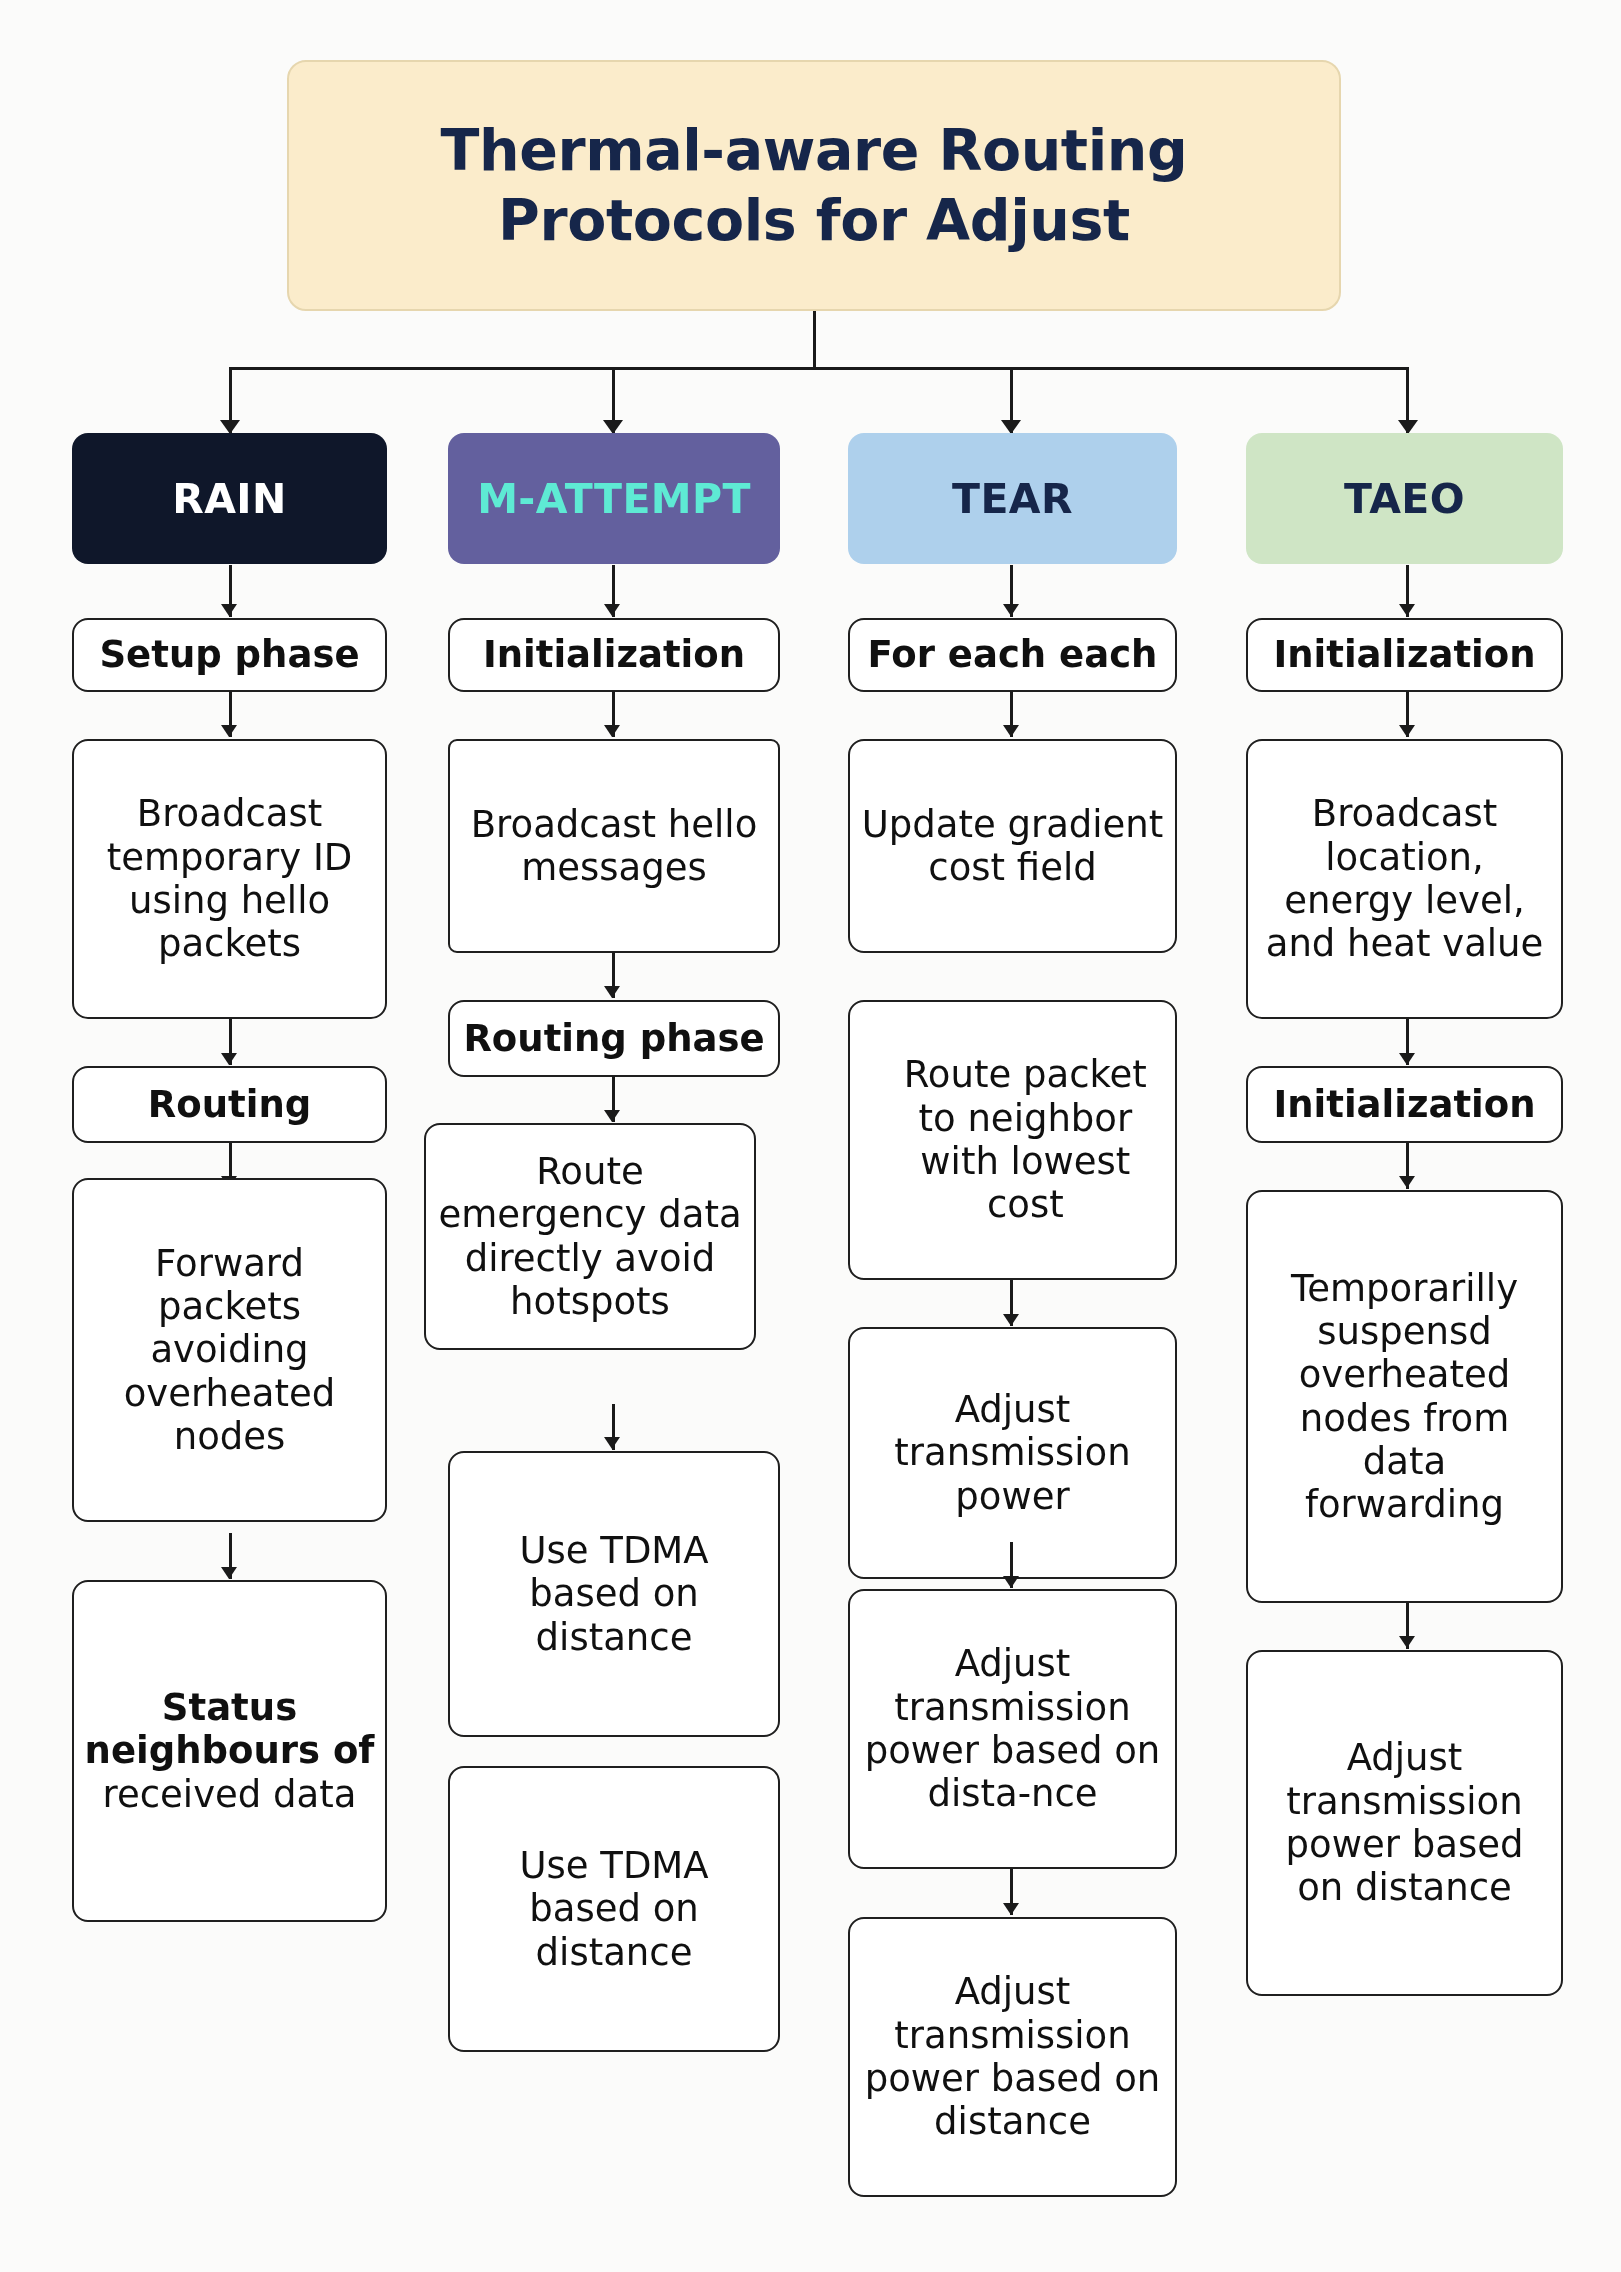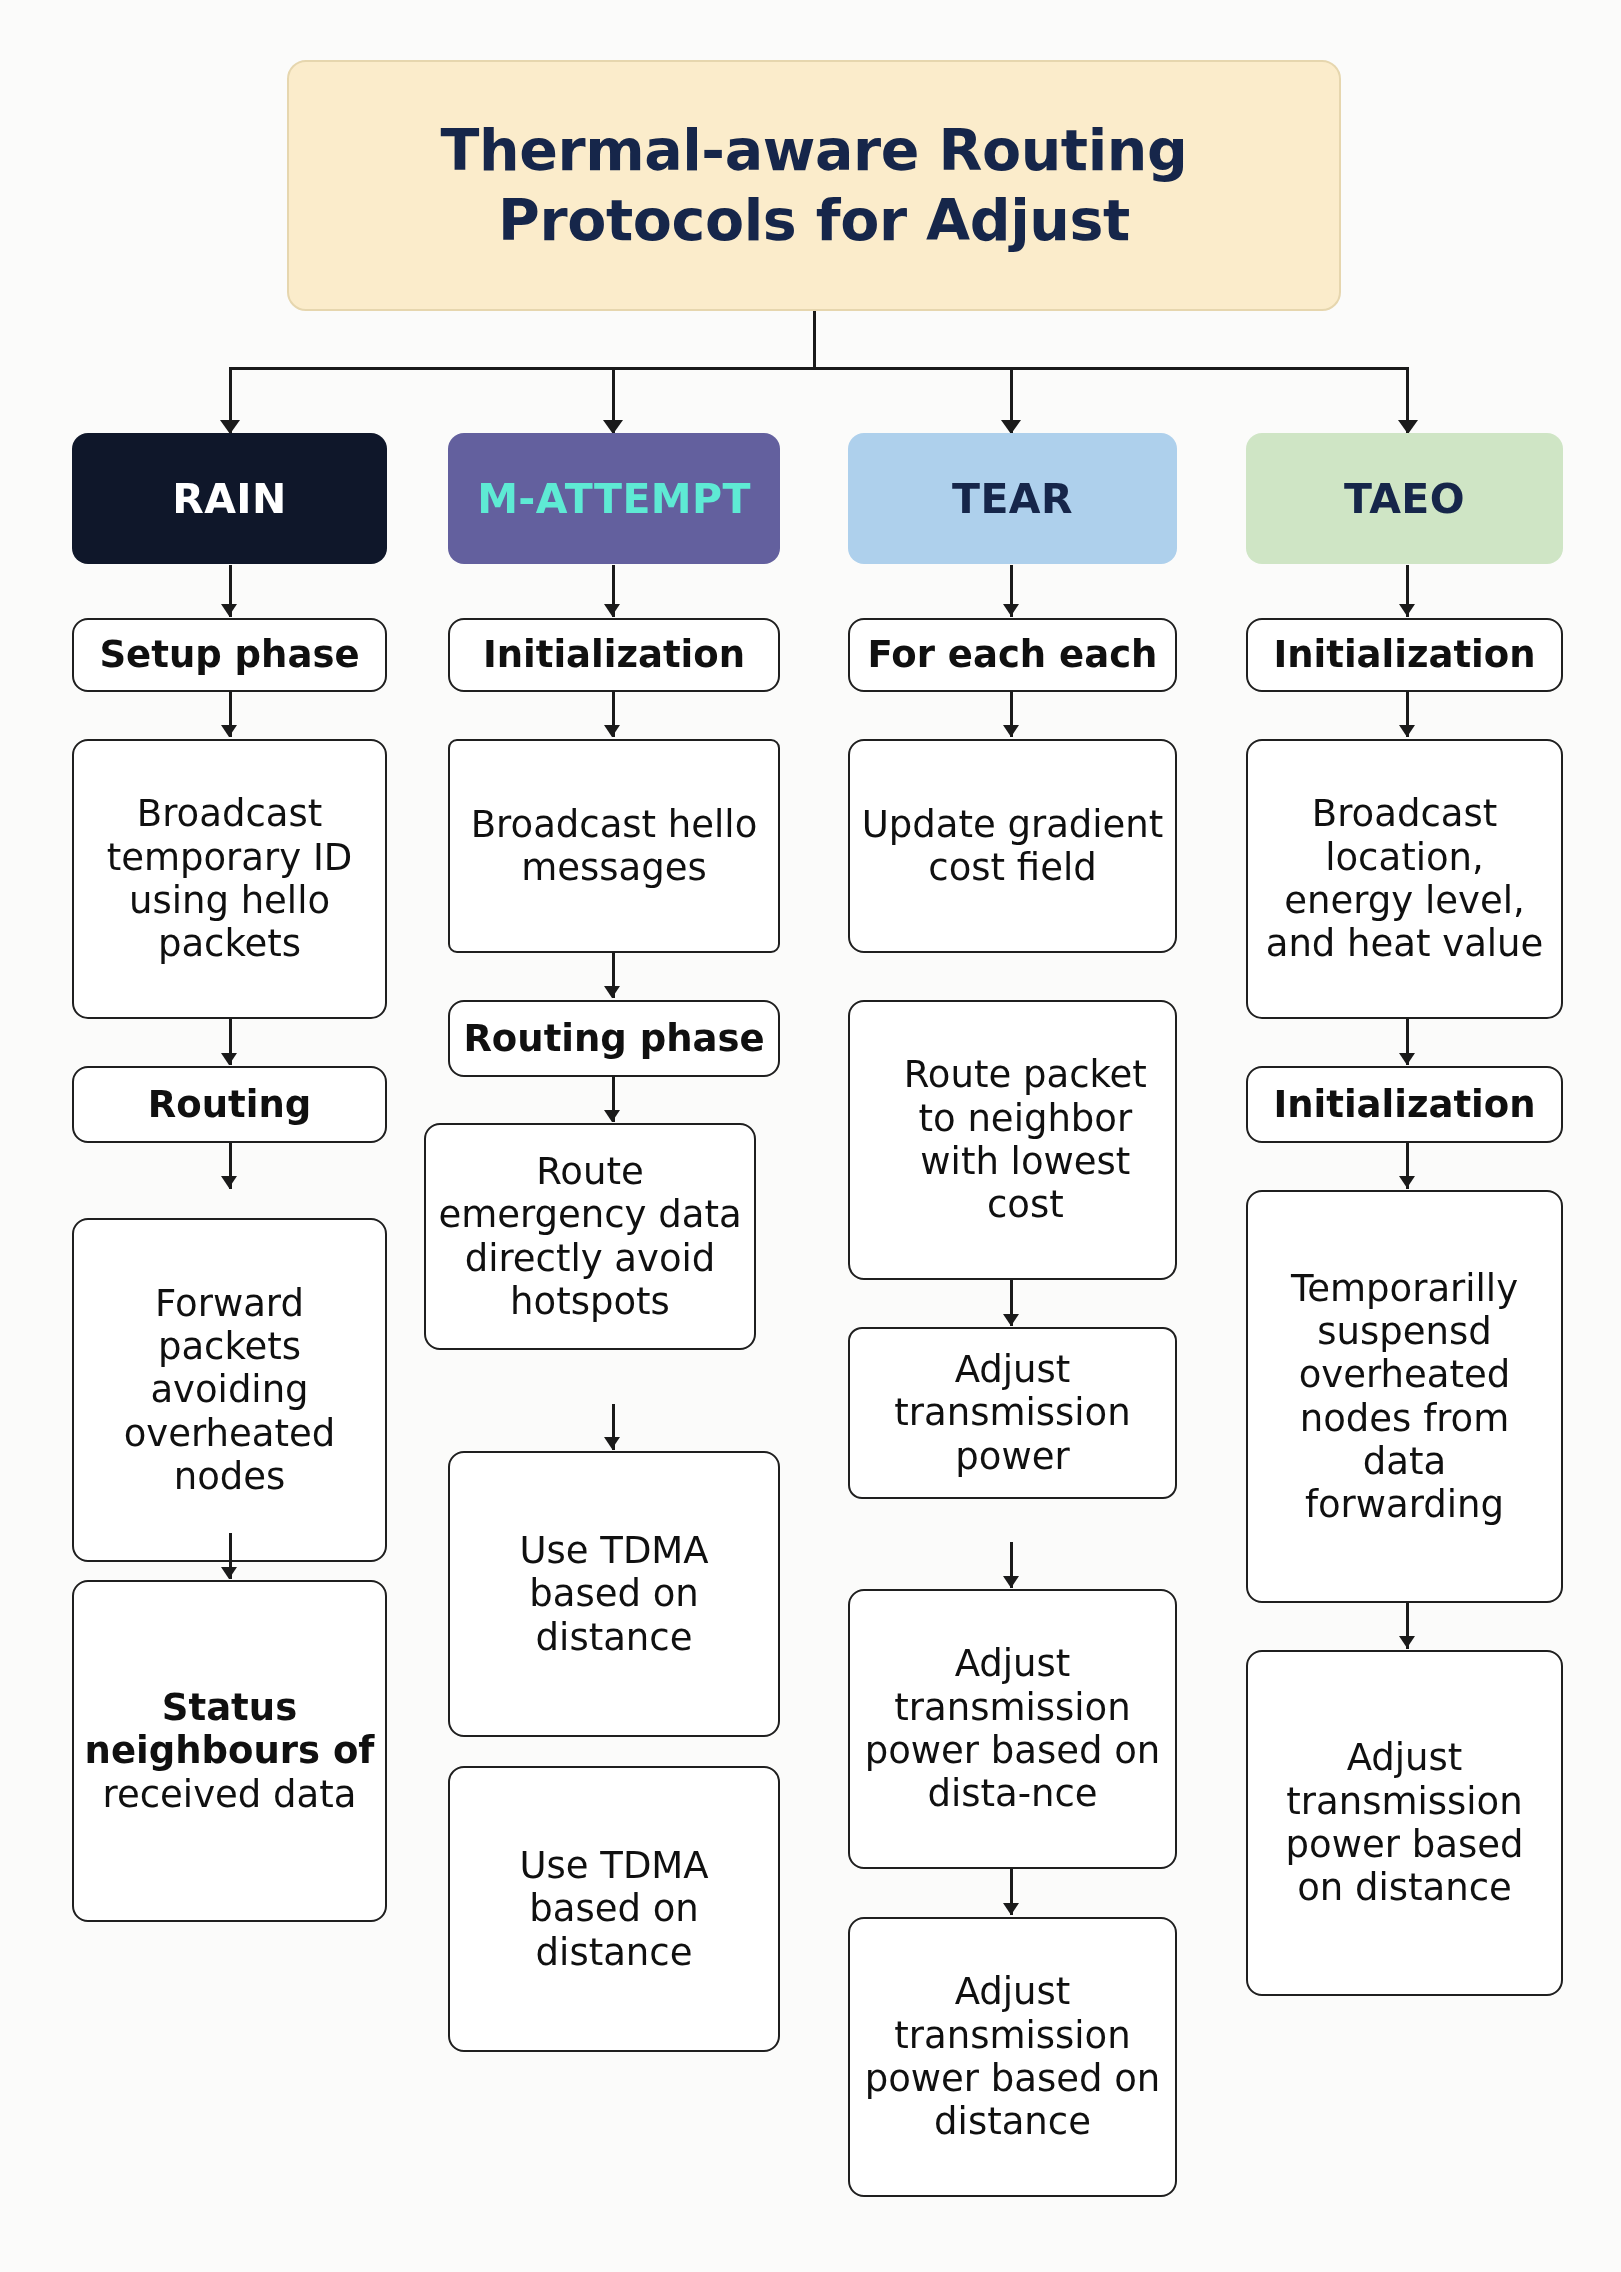--- a/index.html
+++ b/index.html
@@ -147,21 +147,21 @@
   </div>
   <div class="line-v" style="left:229px; top:1019px; height:46px;"></div>
   <div class="arrow-small" style="left:221px; top:1053px;"></div>
 
   <div class="step bold" style="left:72px; top:1066px; width:315px; height:77px;">
     <span>Routing</span>
   </div>
   <div class="line-v" style="left:229px; top:1143px; height:46px;"></div>
   <div class="arrow-small" style="left:221px; top:1176px;"></div>
 
-  <div class="step" style="left:72px; top:1218px; width:315px; height:344px;">
+  <div class="step" style="left:72px; top:1178px; width:315px; height:344px;">
     <span>Forward packets avoiding overheated nodes</span>
   </div>
   <div class="line-v" style="left:229px; top:1533px; height:46px;"></div>
   <div class="arrow-small" style="left:221px; top:1567px;"></div>
 
   <div class="step" style="left:72px; top:1580px; width:315px; height:342px;">
     <span>
       <span class="mix-b">Status neighbours of</span>
       <span class="mix-n">received data</span>
     </span>
@@ -220,21 +220,21 @@
   <div class="step" style="left:848px; top:739px; width:329px; height:214px;">
     <span>Update gradient cost field</span>
   </div>
 
   <div class="step" style="left:848px; top:1000px; width:329px; height:280px;padding-left:36px;">
     <span>Route packet to neighbor with lowest cost</span>
   </div>
   <div class="line-v" style="left:1010px; top:1280px; height:46px;"></div>
   <div class="arrow-small" style="left:1003px; top:1314px;"></div>
 
-  <div class="step" style="left:848px; top:1327px; width:329px; height:172px;border-radius:14px;">
+  <div class="step" style="left:848px; top:1327px; width:329px; height:252px;">
     <span>Adjust transmission power</span>
   </div>
   <div class="line-v" style="left:1010px; top:1542px; height:46px;"></div>
   <div class="arrow-small" style="left:1003px; top:1576px;"></div>
 
   <div class="step" style="left:848px; top:1589px; width:329px; height:280px;">
     <span>Adjust transmission power based on dista-nce</span>
   </div>
   <div class="line-v" style="left:1010px; top:1869px; height:46px;"></div>
   <div class="arrow-small" style="left:1003px; top:1903px;"></div>

